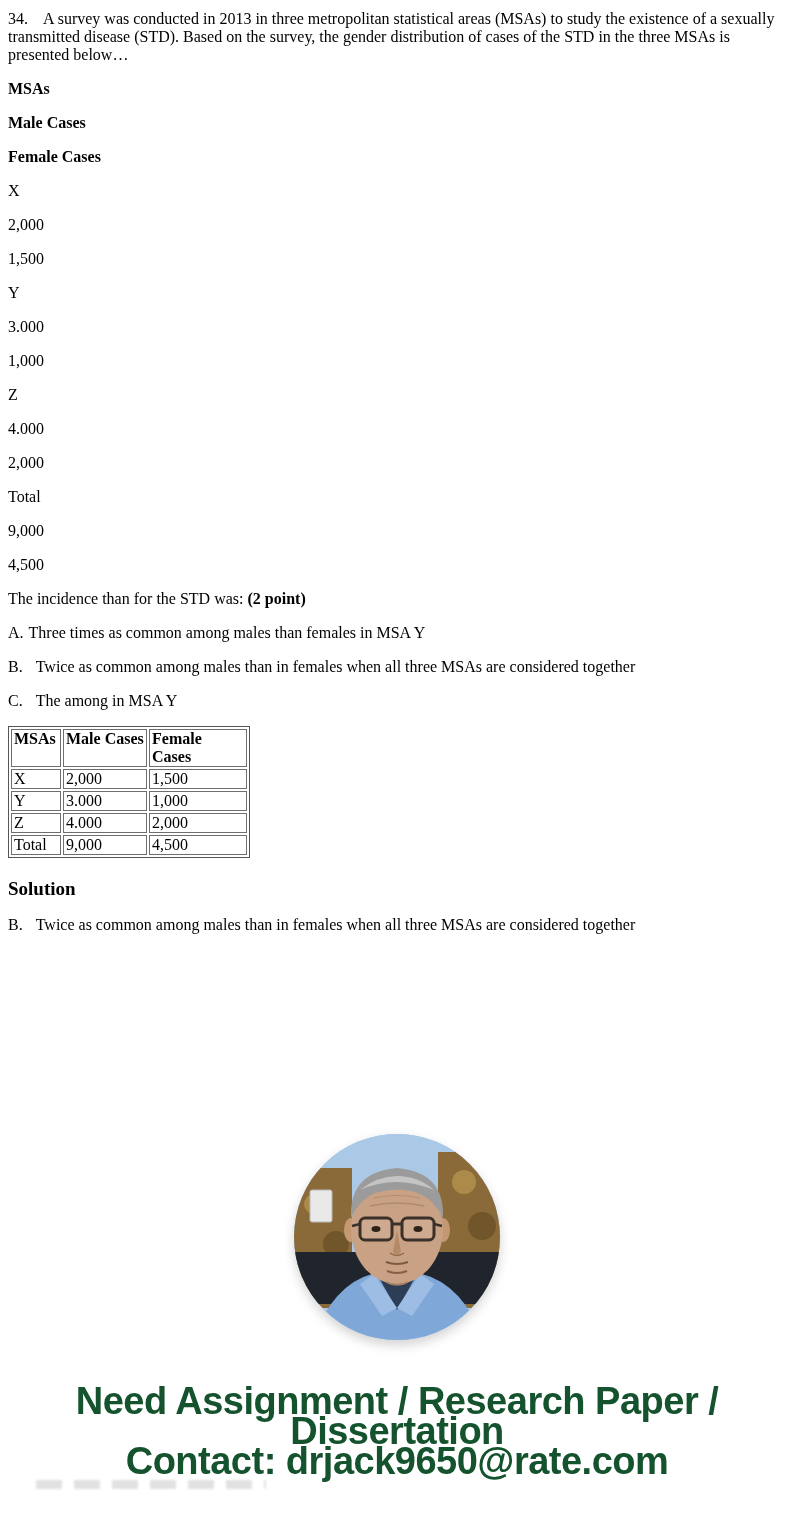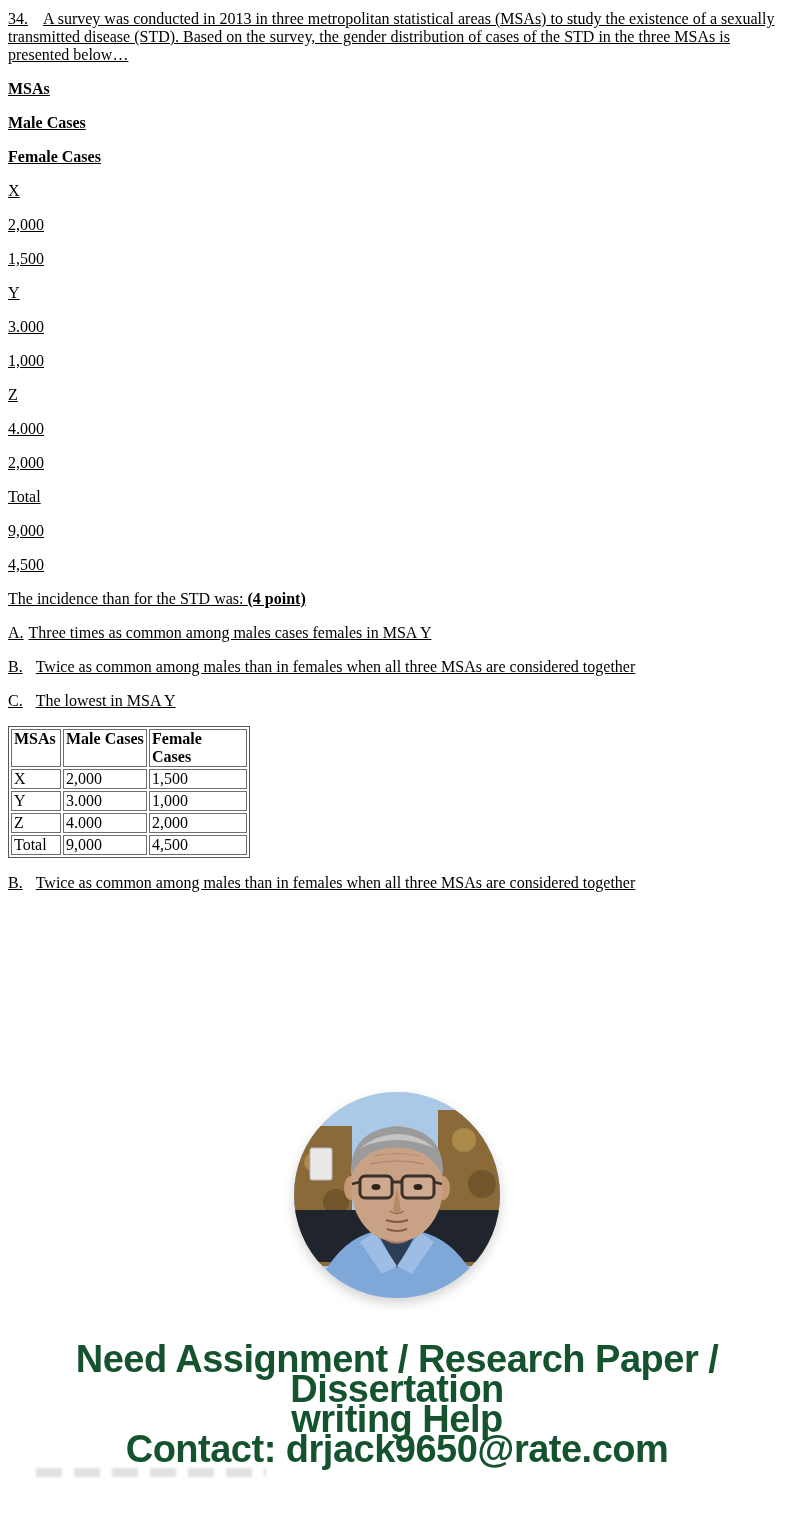--- a/index.html
+++ b/index.html
@@ -13,21 +13,20 @@
     width: 794px;
     min-height: 1523px;
     margin: 0 auto;
     padding: 10px 8px 20px 8px;
     box-sizing: border-box;
   }
   p {
     margin: 16px 0;
     font-size: 16px;
     line-height: 18px;
-    text-decoration: underline;
   }
   p.first { margin-top: 0; }
   .bold { font-weight: bold; }
   .qnum { margin-right: 15px; }
   .opt-label { margin-right: 13px; }
   .opt-label.tight { margin-right: 5px; }
 
   table.data-table {
     border-collapse: separate;
     border-spacing: 2px;
@@ -107,25 +106,25 @@
   <p>Y</p>
   <p>3.000</p>
   <p>1,000</p>
   <p>Z</p>
   <p>4.000</p>
   <p>2,000</p>
   <p>Total</p>
   <p>9,000</p>
   <p>4,500</p>
 
-  <p><span>The incidence than for the STD was: </span><span class="bold">(4 point)</span></p>
-
-  <p><span class="opt-label tight">A.</span><span>Three times as common among males cases females in MSA Y</span></p>
+  <p><span>The incidence than for the STD was: </span><span class="bold">(2 point)</span></p>
+
+  <p><span class="opt-label tight">A.</span><span>Three times as common among males than females in MSA Y</span></p>
   <p><span class="opt-label">B.</span><span>Twice as common among males than in females when all three MSAs are considered together</span></p>
-  <p><span class="opt-label">C.</span><span>The lowest in MSA Y</span></p>
+  <p><span class="opt-label">C.</span><span>The among in MSA Y</span></p>
 
   <table class="data-table">
     <tbody>
         <tr>
       <th class="col-msas">MSAs</th>
       <th class="col-male">Male Cases</th>
       <th class="col-female">Female Cases</th>
     </tr>
     <tr>
       <td>X</td>
@@ -143,20 +142,21 @@
       <td>2,000</td>
     </tr>
     <tr>
       <td>Total</td>
       <td>9,000</td>
       <td>4,500</td>
     </tr>
   </tbody>
     </table>
 
+  <h3 class="solution-heading">Solution</h3>
 
   <p><span class="opt-label">B.</span><span>Twice as common among males than in females when all three MSAs are considered together</span></p>
 
   <div class="avatar-wrap">
     <div class="avatar">
       <svg width="206" height="206" viewBox="0 0 206 206">
 
         <rect x="0" y="0" width="206" height="206" fill="#a9c9e6"></rect>
 
         <rect x="-6" y="34" width="64" height="140" fill="#8a6a38"></rect>
@@ -208,18 +208,17 @@
         <path d="M 92 128 Q 103 132 114 128" stroke="#7d5a42" stroke-width="2" fill="none"></path>
         <path d="M 93 137 Q 103 141 113 137" stroke="#8a5c48" stroke-width="2" fill="none"></path>
 
         <path d="M 92 148 Q 103 154 114 148" stroke="#ab8164" stroke-width="1.5" fill="none"></path>
       </svg>
     </div>
   </div>
 
   <div class="footer-block">
     <div>Need Assignment / Research Paper / Dissertation</div>
-    <div>writing Help</div>
     <div>Contact: drjack9650@rate.com</div>
   </div>
   <div class="watermark"></div>
 
 </div>
 
 </body></html>

